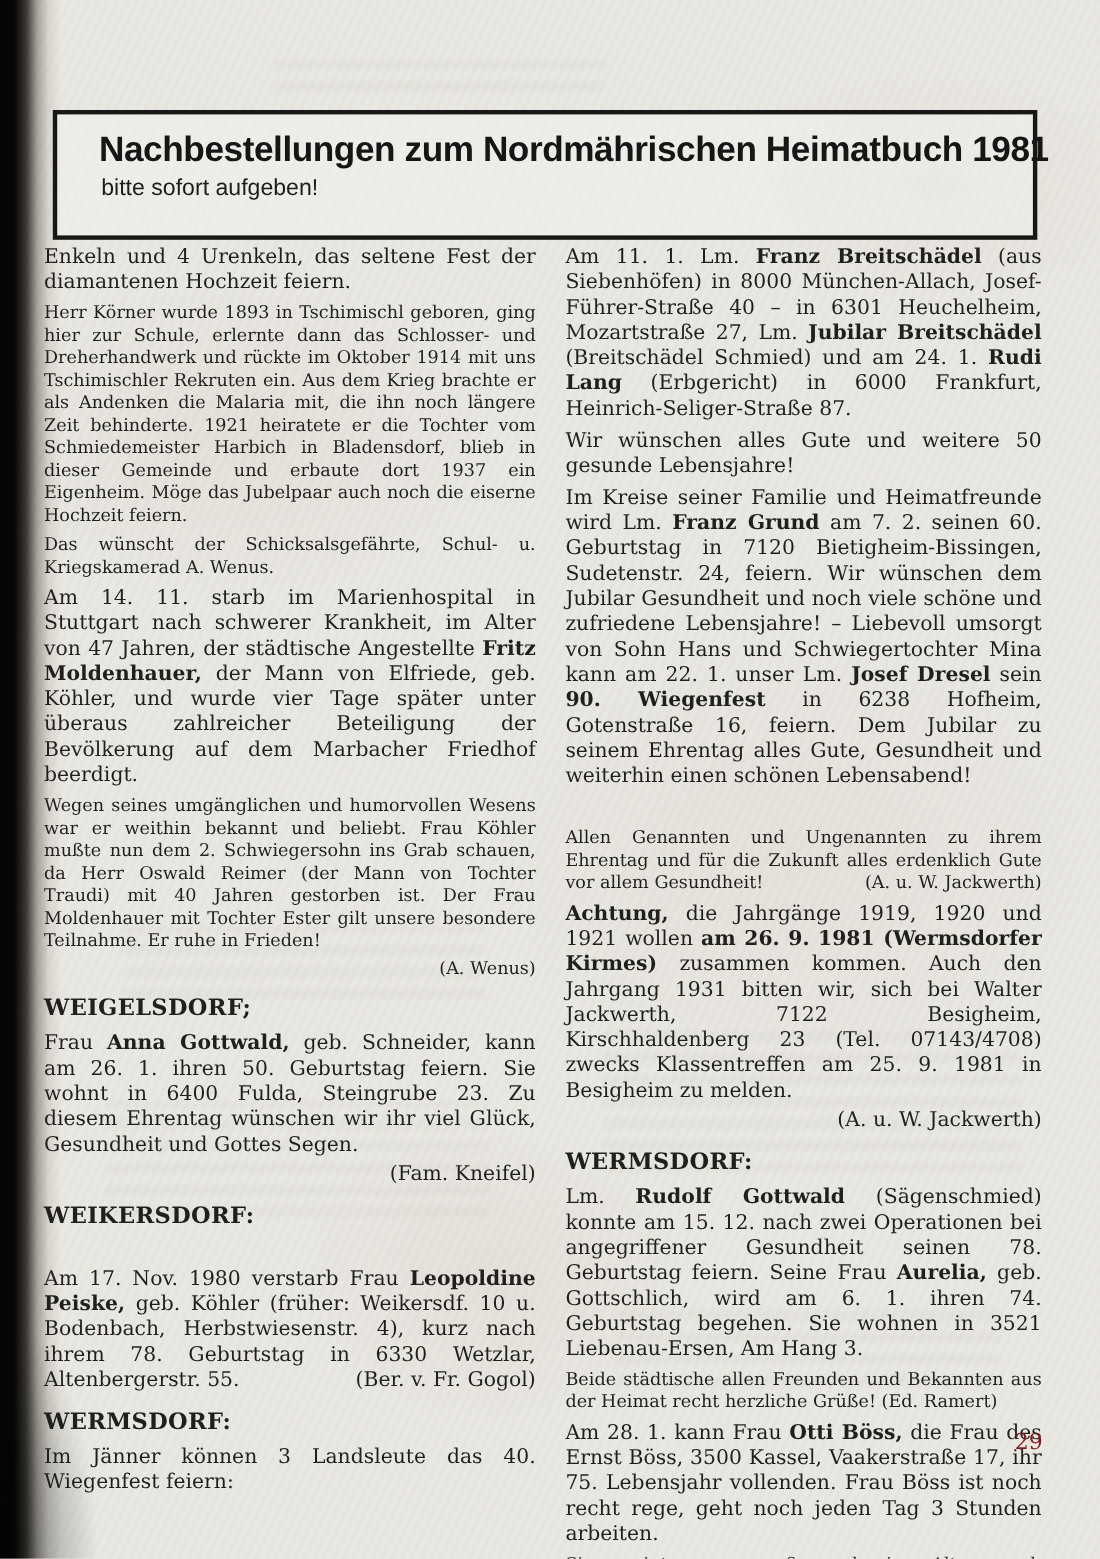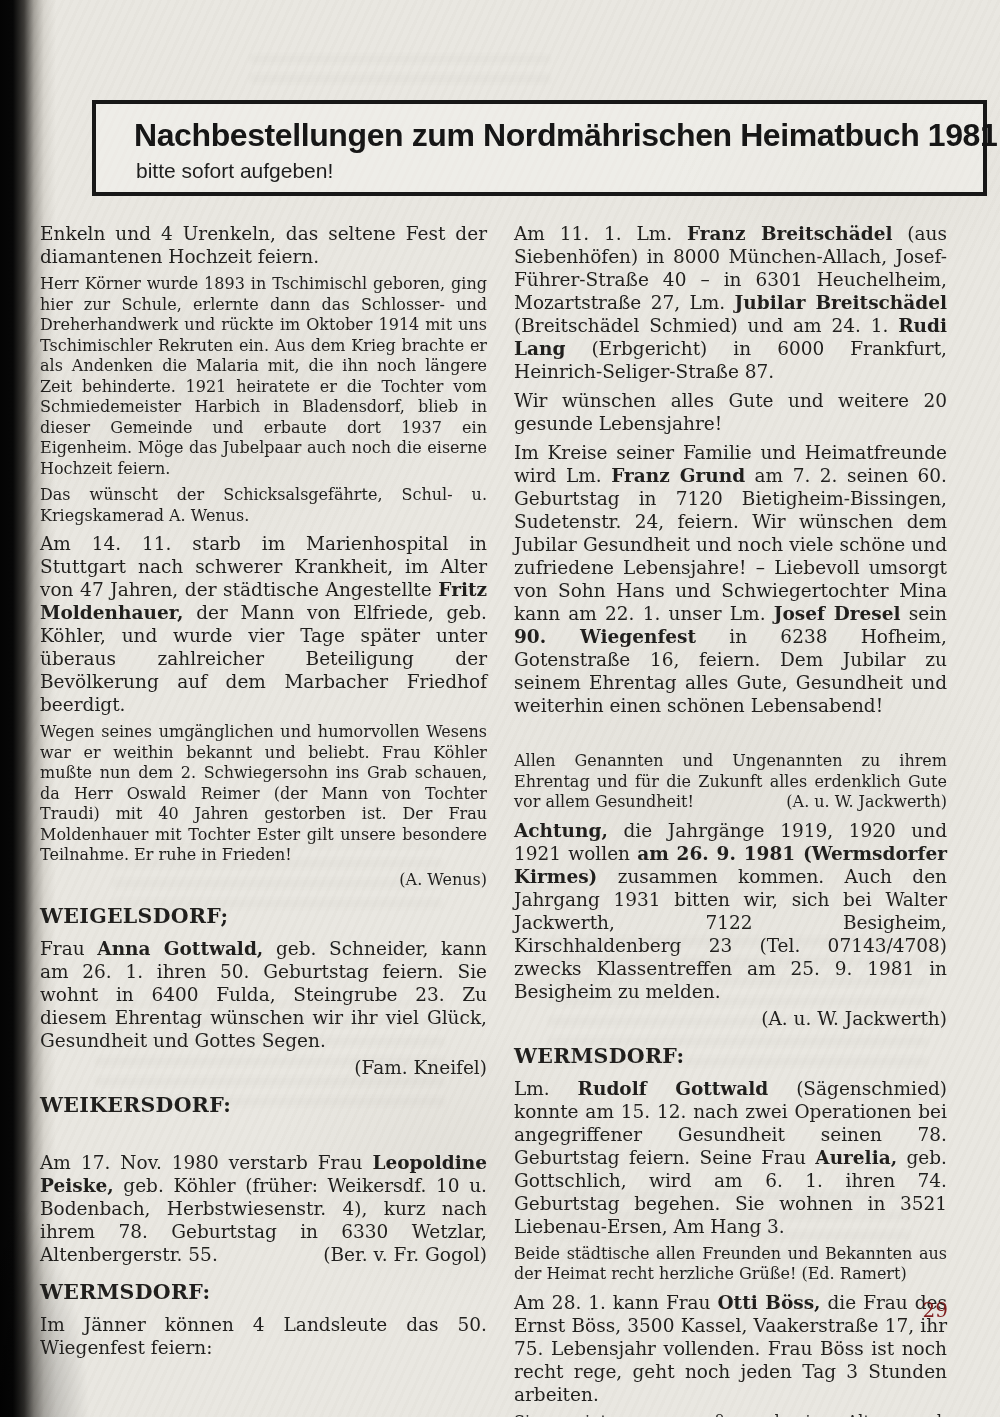--- a/index.html
+++ b/index.html
@@ -40,24 +40,23 @@
     position:absolute;pointer-events:none;opacity:0.05;filter:blur(2px);
     background:repeating-linear-gradient(0deg, rgba(95,90,78,0.6) 0 9px, transparent 9px 20px);
   }
   .g1{left:112px;top:842px;width:330px;height:66px;}
   .g2{left:95px;top:1002px;width:350px;height:104px;}
   .g3{left:548px;top:928px;width:380px;height:138px;}
   .g4{left:560px;top:1182px;width:350px;height:78px;}
   .g5{left:250px;top:55px;width:300px;height:28px;}
   
   .notice-box{
-    position:absolute;left:48px;top:100px;width:895px;height:96px;
+    position:absolute;left:48px;top:100px;width:895px;height:118px;
     border:4px solid #171717;box-sizing:border-box;
     background:rgba(250,249,246,0.35);
-    margin-left:44px;
   }
   .notice-title{
     font-family:"Liberation Sans", sans-serif;
     font-weight:bold;font-size:32px;letter-spacing:-0.4px;
     color:#161616;margin:13px 0 0 38px;white-space:nowrap;
   }
   .notice-subtitle{
     font-family:"Liberation Sans", sans-serif;
     font-size:21px;color:#1d1d1d;margin:5px 0 0 40px;
   }
@@ -111,26 +110,26 @@
     <div class="byline-right byline-sm">(A. Wenus)</div>
     <div class="heading">WEIGELSDORF;</div>
     <p class="p-lg"><span>Frau </span><b>Anna Gottwald,</b><span> geb. Schneider, kann am 26. 1. ihren 50. Geburtstag feiern. Sie wohnt in 6400 Fulda, Steingrube 23. Zu diesem Ehrentag wünschen wir ihr viel Glück, Gesundheit und Gottes Segen.</span></p>
     <div class="byline-right byline-lg">(Fam. Kneifel)</div>
     <div class="heading">WEIKERSDORF:</div>
     <div class="rel">
       <p class="p-lg"><span>Am 17. Nov. 1980 verstarb Frau </span><b>Leopoldine Peiske,</b><span> geb. Köhler (früher: Weikersdf. 10 u. Bodenbach, Herbstwiesenstr. 4), kurz nach ihrem 78. Geburtstag in 6330 Wetzlar, Altenbergerstr. 55.</span></p>
       <span class="byline-abs byline-lg">(Ber. v. Fr. Gogol)</span>
     </div>
     <div class="heading">WERMSDORF:</div>
-    <p class="p-lg"><span>Im Jänner können 4 Landsleute das 50. Wiegenfest feiern:</span></p>
+    <p class="p-lg"><span>Im Jänner können 3 Landsleute das 40. Wiegenfest feiern:</span></p>
   </div>
 
   <div class="col col-right">
     <p class="p-lg"><span>Am 11. 1. Lm. </span><b>Franz Breitschädel</b><span> (aus Siebenhöfen) in 8000 München-Allach, Josef-Führer-Straße 40 – in 6301 Heuchelheim, Mozartstraße 27, Lm. </span><b>Jubilar Breitschädel</b><span> (Breitschädel Schmied) und am 24. 1. </span><b>Rudi Lang</b><span> (Erbgericht) in 6000 Frankfurt, Heinrich-Seliger-Straße 87.</span></p>
-    <p class="p-lg"><span>Wir wünschen alles Gute und weitere 20 gesunde Lebensjahre!</span></p>
+    <p class="p-lg"><span>Wir wünschen alles Gute und weitere 50 gesunde Lebensjahre!</span></p>
     <p class="p-lg"><span>Im Kreise seiner Familie und Heimatfreunde wird Lm. </span><b>Franz Grund</b><span> am 7. 2. seinen 60. Geburtstag in 7120 Bietigheim-Bissingen, Sudetenstr. 24, feiern. Wir wünschen dem Jubilar Gesundheit und noch viele schöne und zufriedene Lebensjahre! – Liebevoll umsorgt von Sohn Hans und Schwiegertochter Mina kann am 22. 1. unser Lm. </span><b>Josef Dresel</b><span> sein </span><b>90. Wiegenfest</b><span> in 6238 Hofheim, Gotenstraße 16, feiern. Dem Jubilar zu seinem Ehrentag alles Gute, Gesundheit und weiterhin einen schönen Lebensabend!</span></p>
     <div class="rel">
       <p class="p-sm"><span>Allen Genannten und Ungenannten zu ihrem Ehrentag und für die Zukunft alles erdenklich Gute vor allem Gesundheit!</span></p>
       <span class="byline-abs byline-sm">(A. u. W. Jackwerth)</span>
     </div>
     <p class="p-lg"><b>Achtung,</b><span> die Jahrgänge 1919, 1920 und 1921 wollen </span><b>am 26. 9. 1981 (Wermsdorfer Kirmes)</b><span> zusammen kommen. Auch den Jahrgang 1931 bitten wir, sich bei Walter Jackwerth, 7122 Besigheim, Kirschhaldenberg 23 (Tel. 07143/4708) zwecks Klassentreffen am 25. 9. 1981 in Besigheim zu melden.</span></p>
     <div class="byline-right byline-lg">(A. u. W. Jackwerth)</div>
     <div class="heading">WERMSDORF:</div>
     <p class="p-lg"><span>Lm. </span><b>Rudolf Gottwald</b><span> (Sägenschmied) konnte am 15. 12. nach zwei Operationen bei angegriffener Gesundheit seinen 78. Geburtstag feiern. Seine Frau </span><b>Aurelia,</b><span> geb. Gottschlich, wird am 6. 1. ihren 74. Geburtstag begehen. Sie wohnen in 3521 Liebenau-Ersen, Am Hang 3.</span></p>
     <p class="p-sm"><span>Beide städtische allen Freunden und Bekannten aus der Heimat recht herzliche Grüße! (Ed. Ramert)</span></p>

